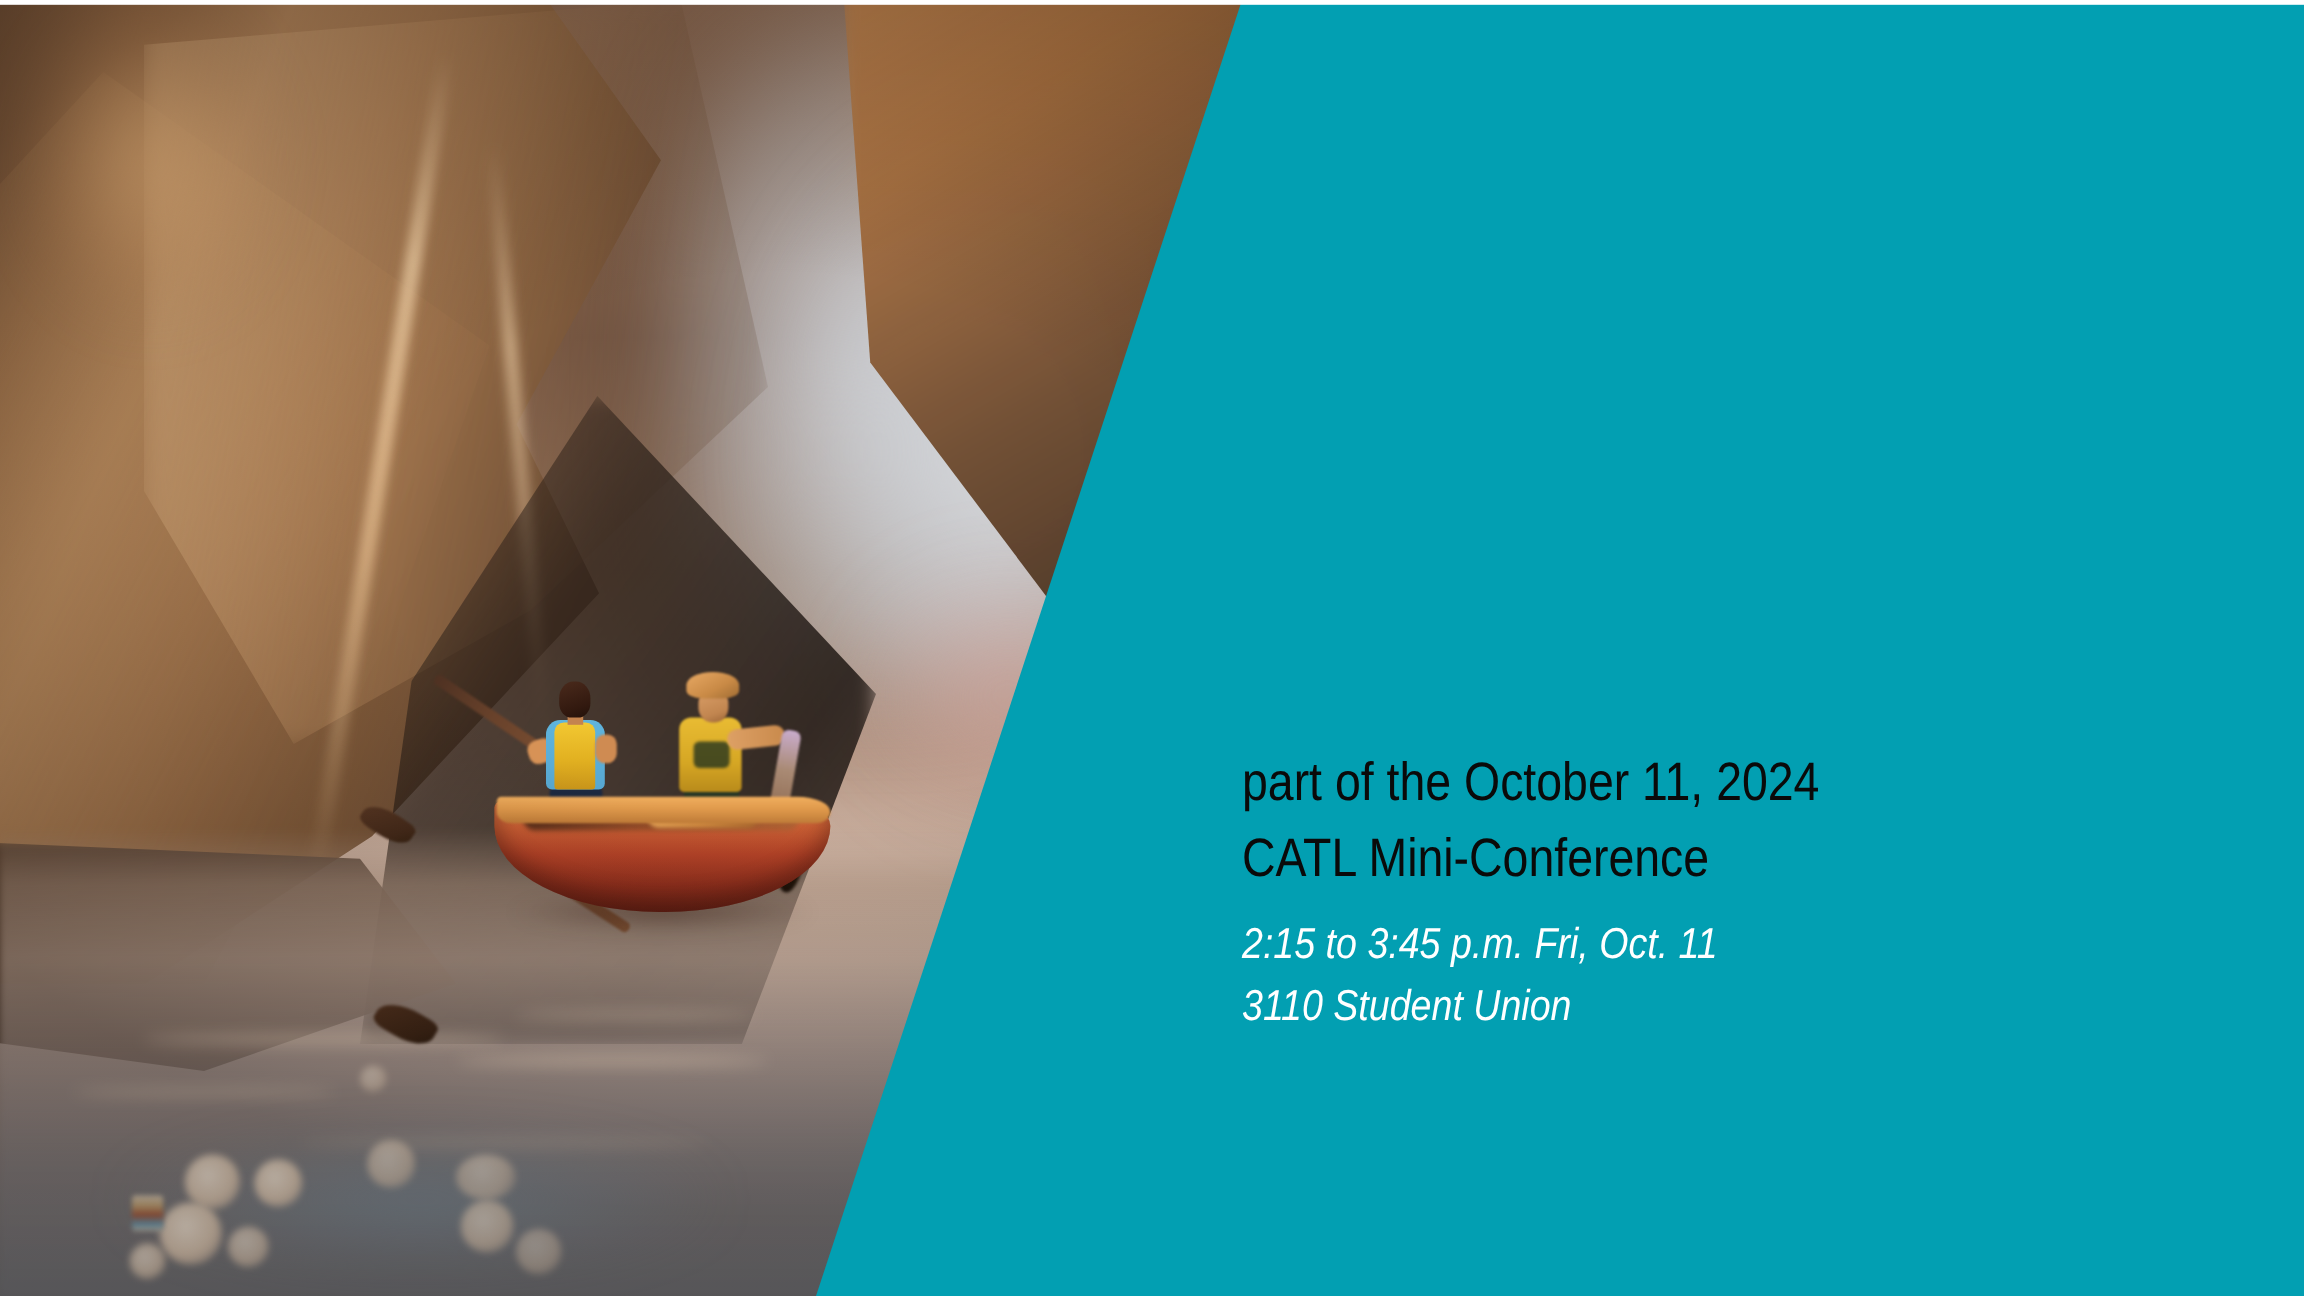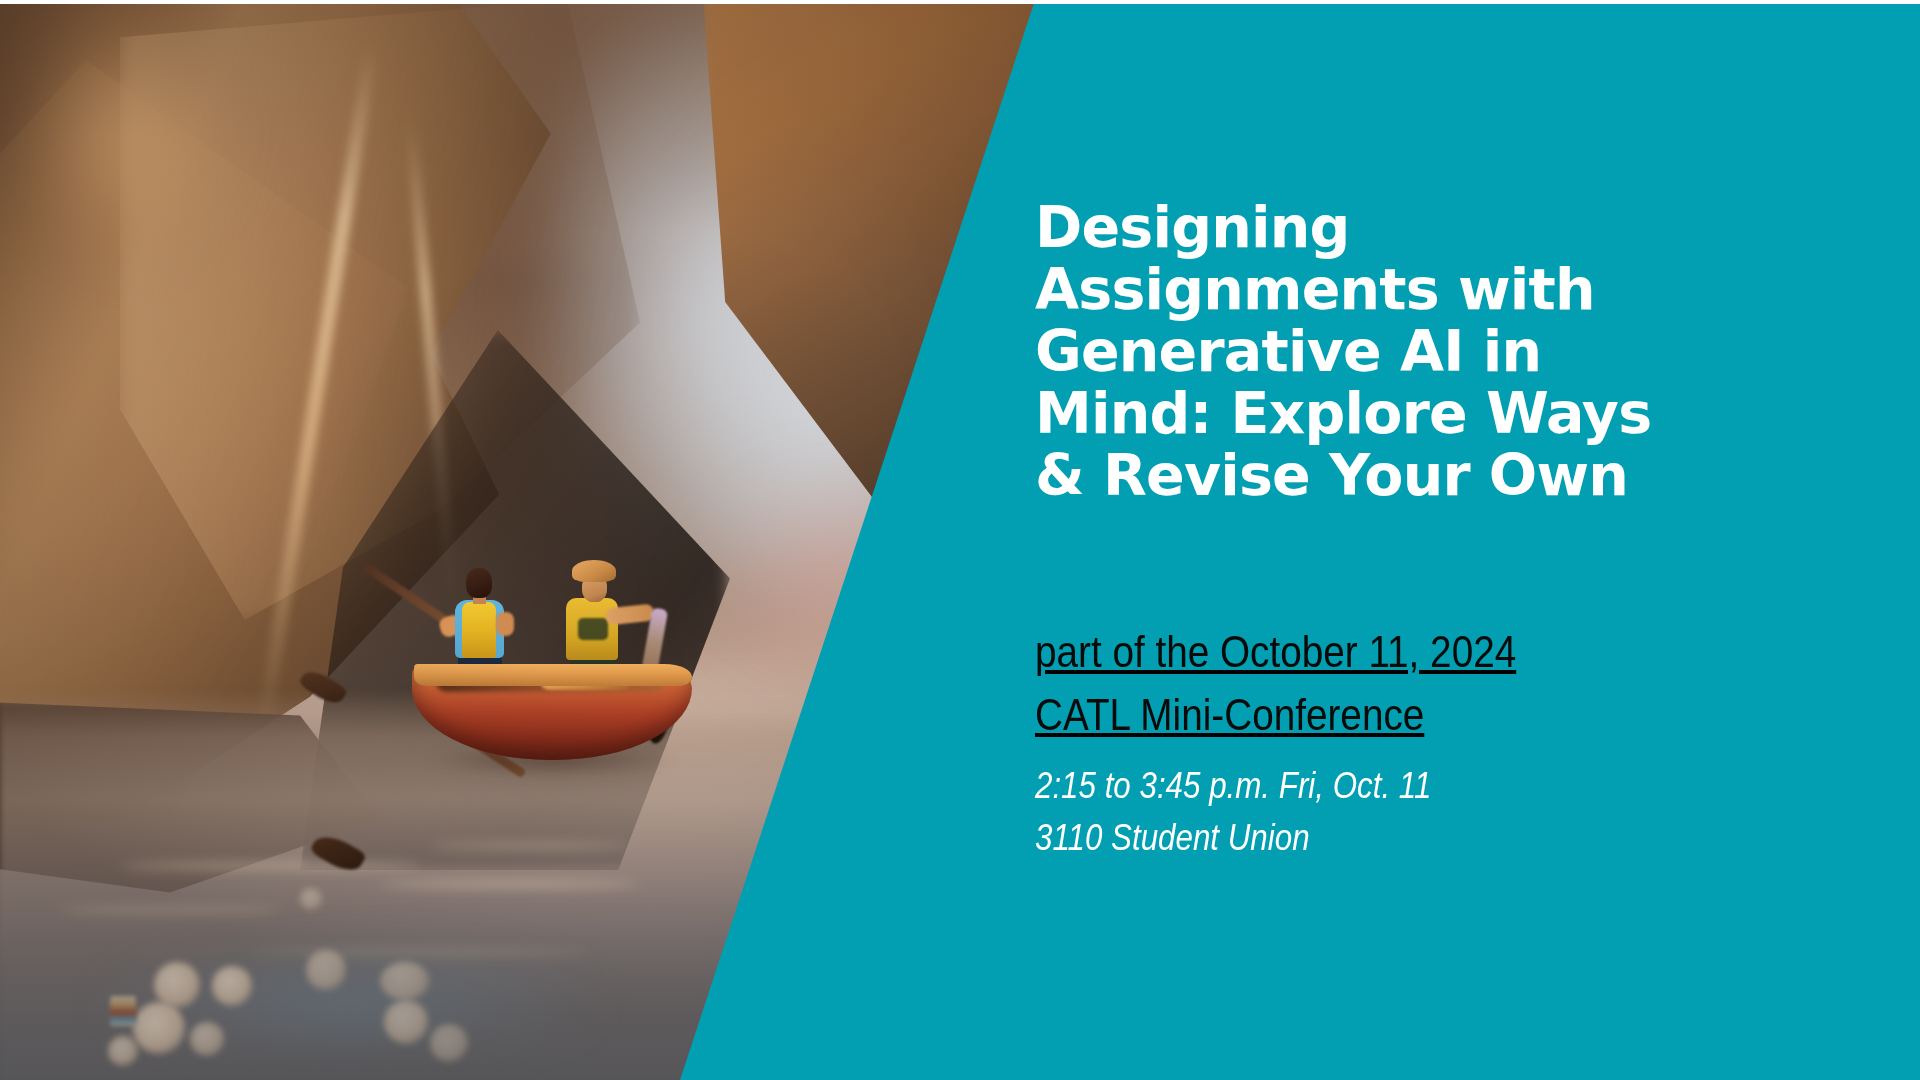--- a/index.html
+++ b/index.html
@@ -344,21 +344,20 @@
     letter-spacing: -0.8px;
     color: #ffffff;
     margin: 0;
     white-space: pre-line;
   }
   .sub-block {
     position: absolute;
     left: 1035px;
     top: 620px;
     width: 820px;
-    text-decoration: underline;
   }
   .sub-dark {
     font-family: "Liberation Sans Narrow", "Liberation Sans", sans-serif;
     font-weight: 400;
     font-size: 45px;
     line-height: 63px;
     color: #0a0a0a;
     margin: 0;
     white-space: pre-line;
     transform: scaleX(0.86);
@@ -463,27 +462,20 @@
       </div>
 
     </div>
     <div class="photo-grain"></div>
   </div>
 
   <div class="teal-panel"></div>
 
   <div class="top-strip"></div>
 
-  <div class="text-block">
-    <h1 class="poster-title">Designing
-Assignments with
-Generative AI in
-Mind: Explore Ways
-&amp; Revise Your Own</h1>
-  </div>
 
   <div class="sub-block">
     <p class="sub-dark">part of the October 11, 2024
 CATL Mini-Conference</p>
   </div>
 
   <div class="detail-block">
     <p class="detail-light">2:15 to 3:45 p.m. Fri, Oct. 11
 3110 Student Union</p>
   </div>

